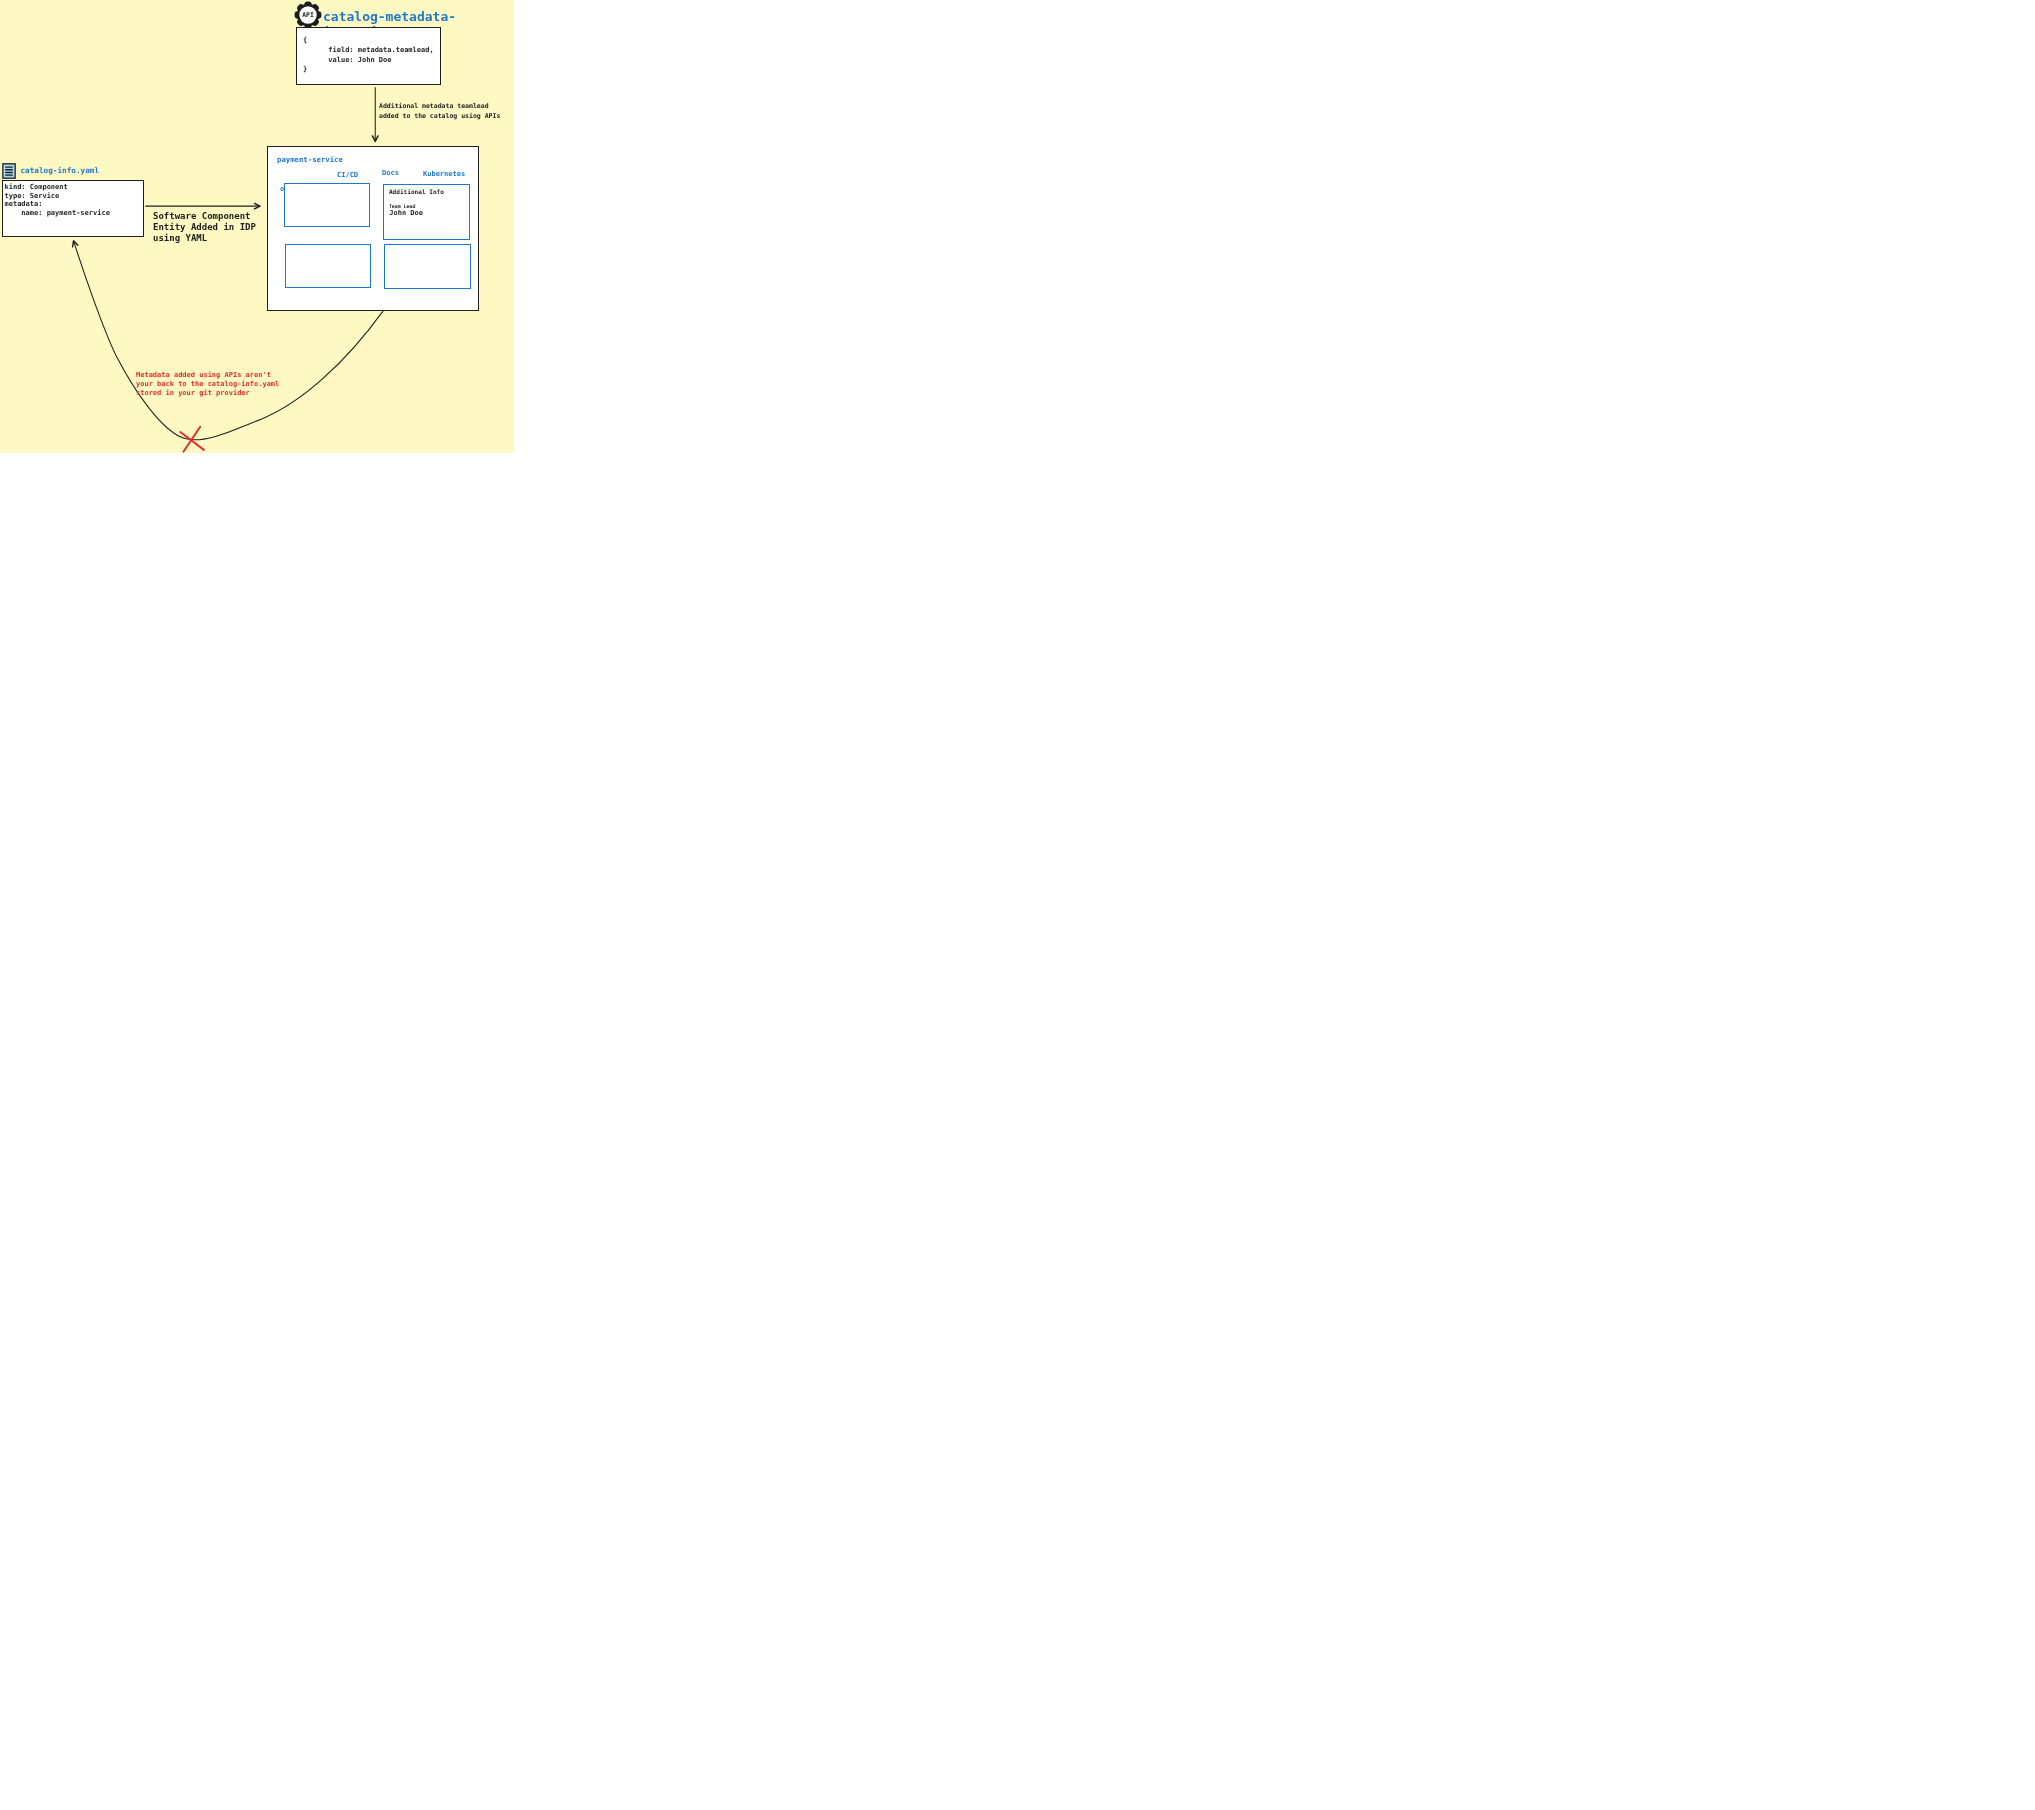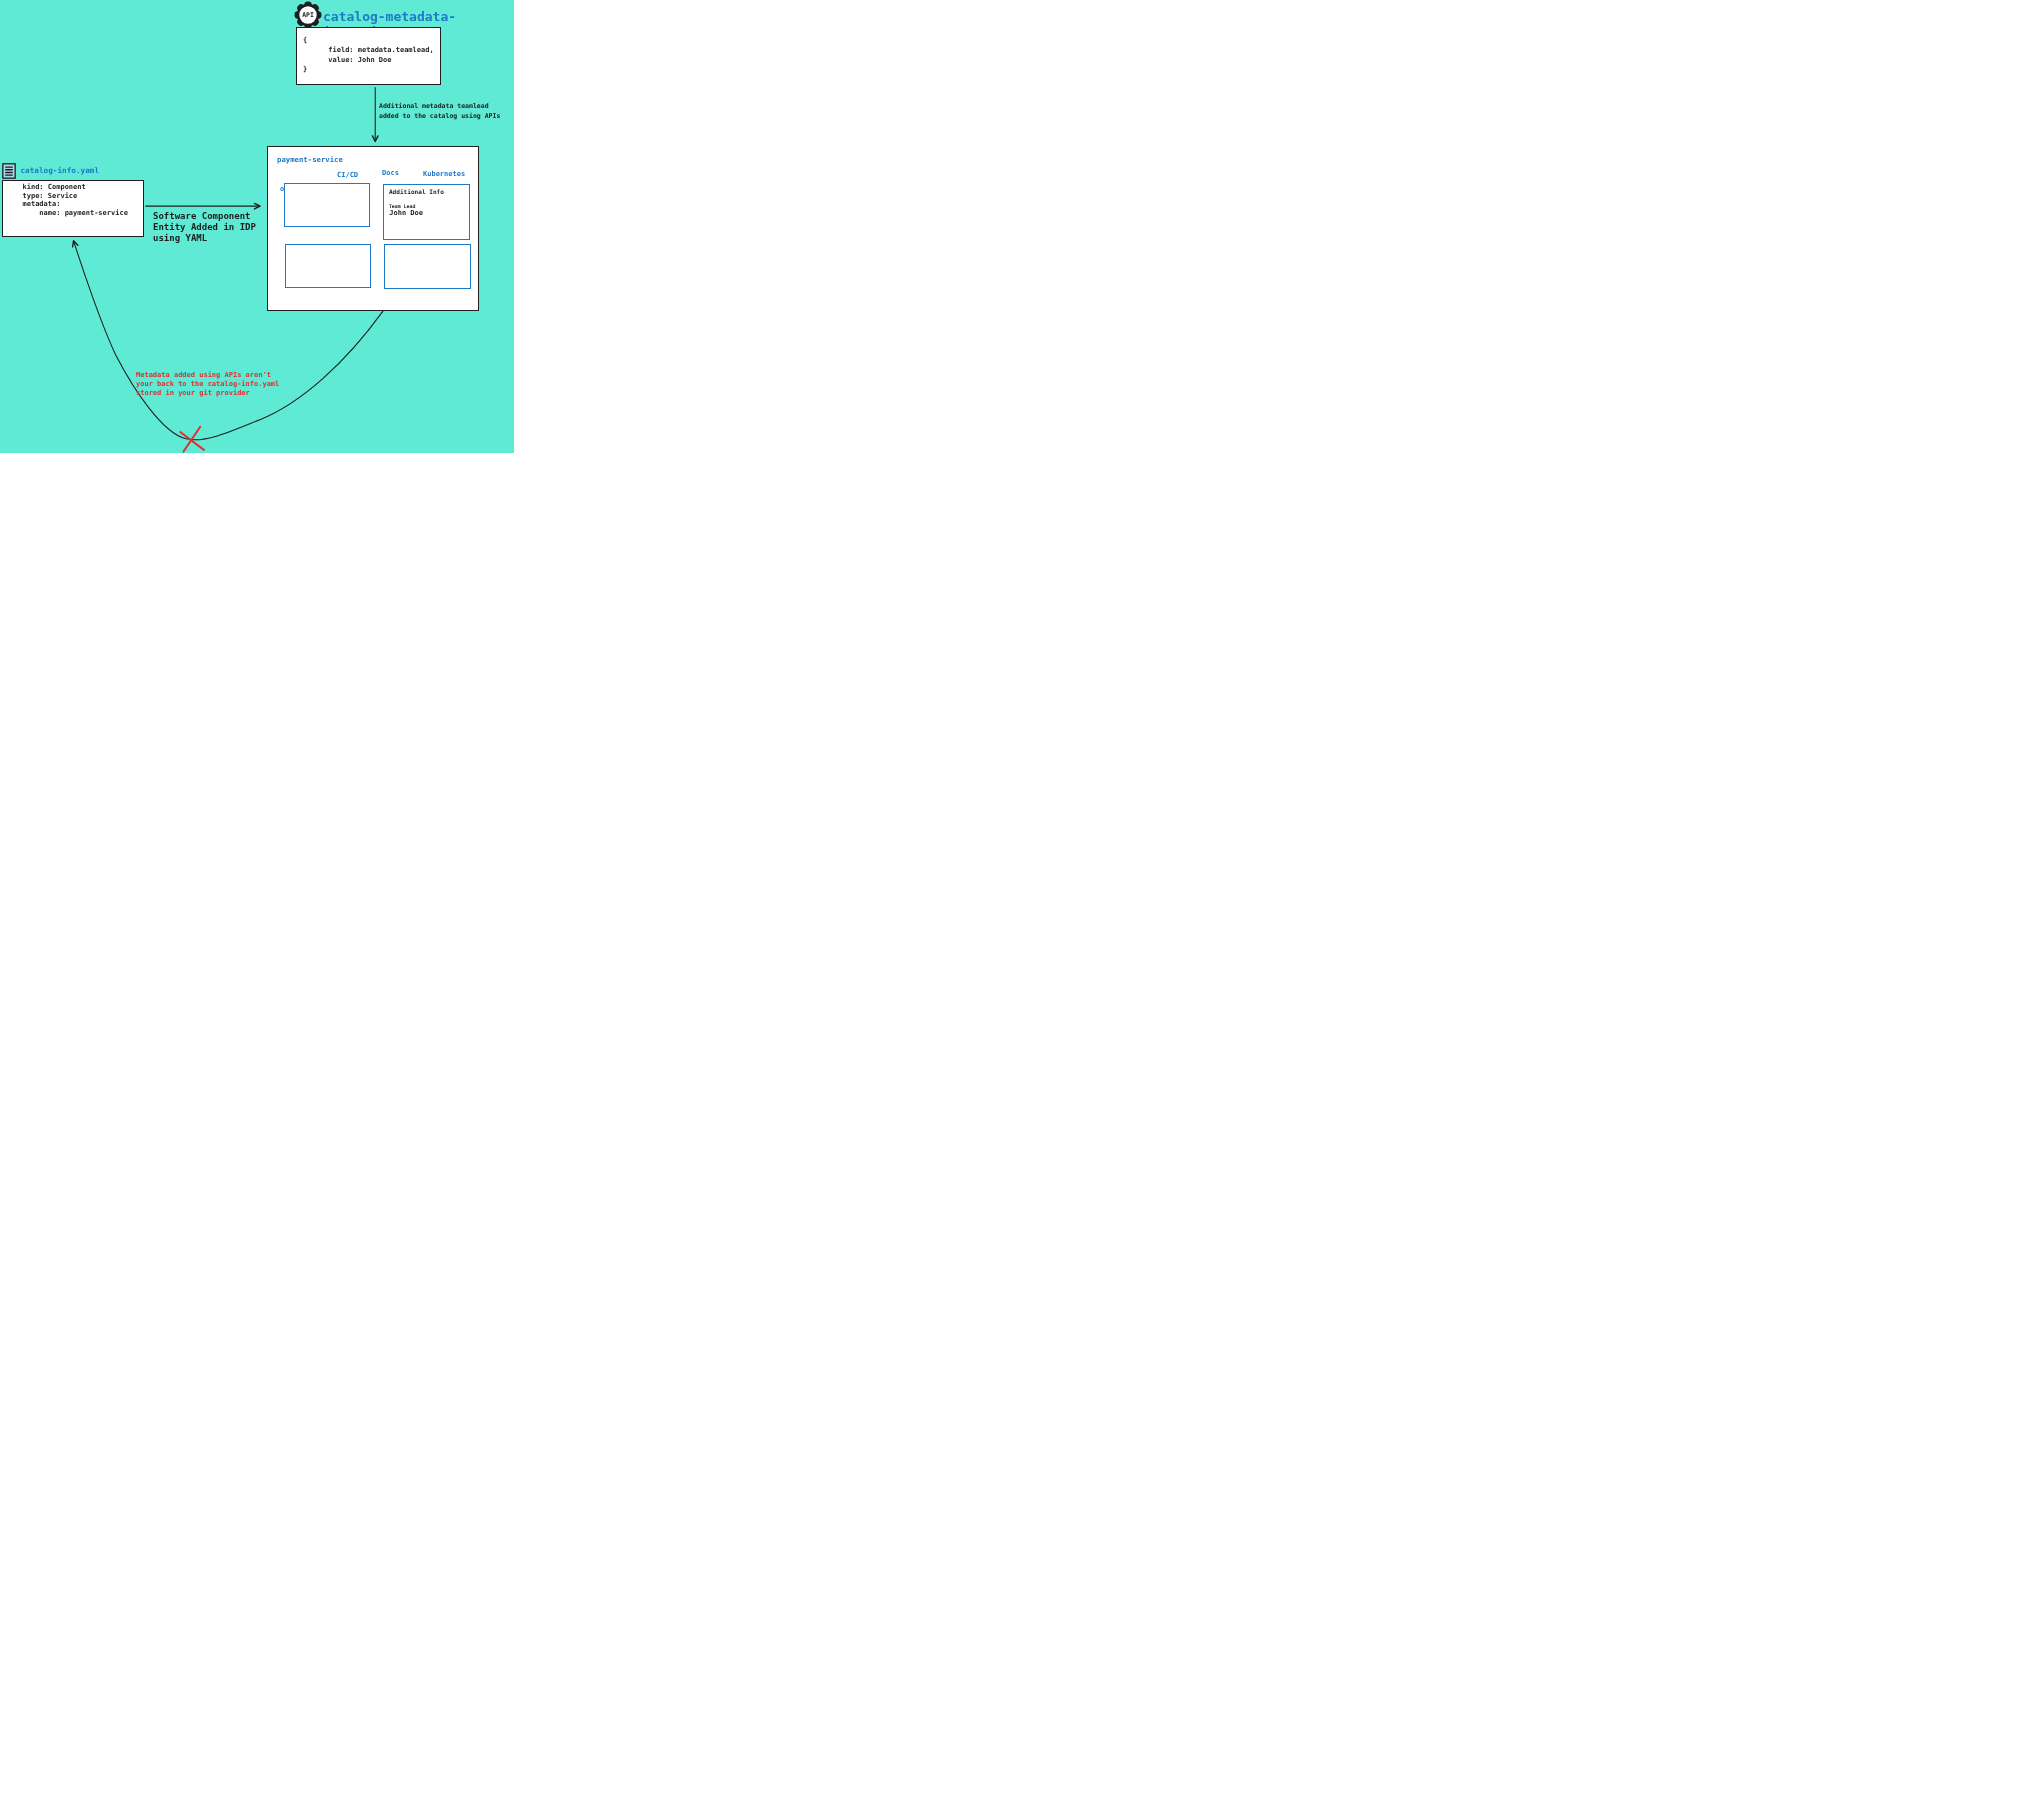--- a/index.html
+++ b/index.html
@@ -1,20 +1,20 @@
 <!DOCTYPE html>
 <html style="font-size:6.5px"><head>
 <meta charset="utf-8">
 <style>
   html, body { margin: 0; padding: 0; background: #ffffff; }
   .canvas {
     position: relative;
     width: 514px;
     height: 453px;
-    background: #5eead4;
+    background: #fef9c3;
     overflow: hidden;
     font-family: "DejaVu Sans Mono", "Liberation Mono", monospace;
     color: #1e1e1e;
     text-decoration: underline;
   }
   .abs { position: absolute; }
   .mono { font-family: "DejaVu Sans Mono", "Liberation Mono", monospace; font-weight: bold; }
   .blue { color: #1f78c8; }
   .ink  { color: #1e1e1e; }
   .red  { color: #e03131; }
@@ -49,21 +49,21 @@
   .panel-bl { left: 285px; top: 244px; width: 86px; height: 44px; }
   .panel-br { left: 384px; top: 244px; width: 87px; height: 45px; }
   .panel-title { left: 4.9px; top: 2.8px;  font-size: 6.1px; }
   .field-label { left: 4.9px; top: 18px; font-size: 4.9px; }
   .field-value { left: 5.3px; top: 24.4px; font-size: 7px; }
 
   
   .doc-icon   { left: 1.6px;  top: 163px; width: 14px; height: 16px; }
   .yaml-title { left: 20.4px; top: 166px; font-size: 7.7px; }
   .yaml-box   { left: 1.6px;  top: 180px; width: 142px; height: 57px; }
-  .yaml-code  { left: 4.5px; top: 183px; font-size: 7px; line-height: 8.5px; padding-left: 18px; }
+  .yaml-code  { left: 4.5px; top: 183px; font-size: 7px; line-height: 8.5px; }
 
   
   .flow-right-label { left: 153px; top: 211px; font-size: 9px; line-height: 11px; }
 
   
   .return-note { left: 136px; top: 371px; font-size: 7px; line-height: 9px; }
 </style>
 </head>
 <body>
 

